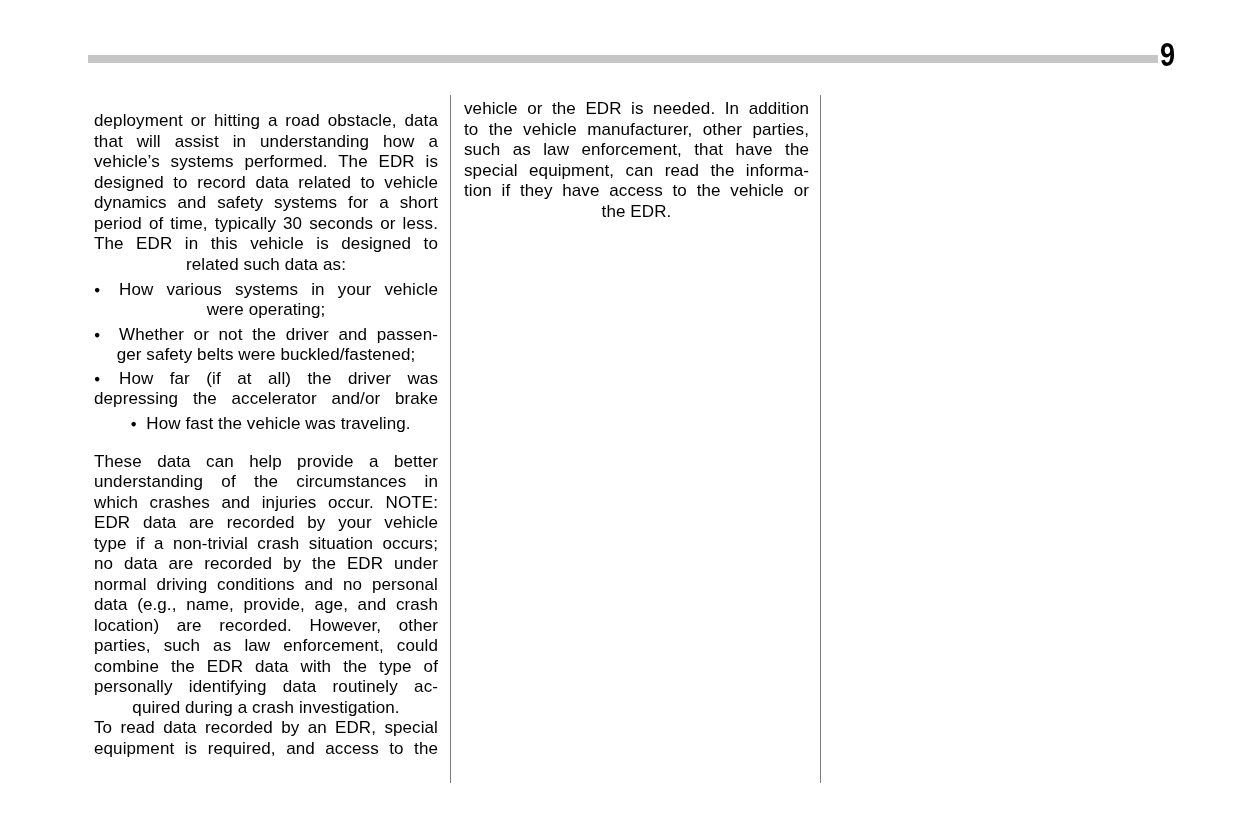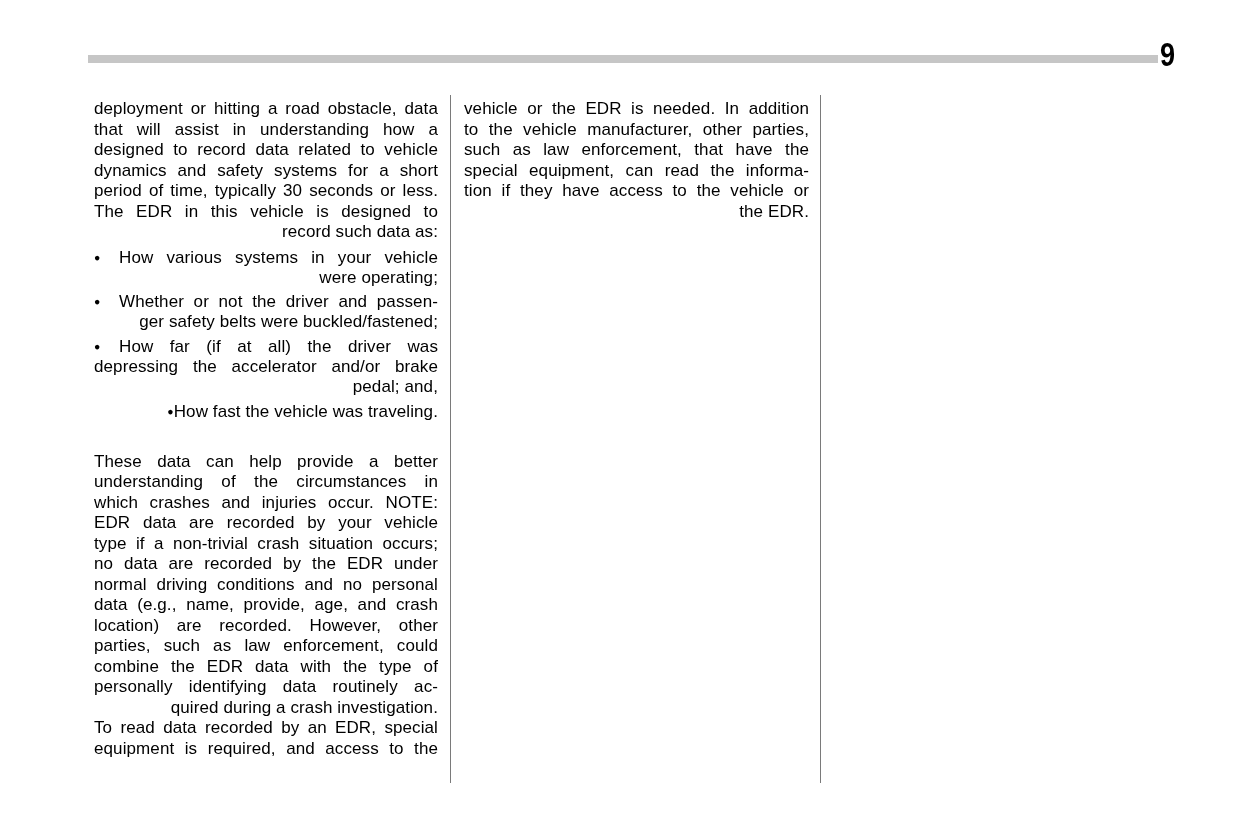--- a/index.html
+++ b/index.html
@@ -44,65 +44,65 @@
     position: absolute;
     top: 99px;
     font-size: 17px;
     line-height: 20.5px;
     letter-spacing: 0.1px;
   }
   .col-left  { left: 94px;  width: 344px; }
   .col-mid   { left: 464px; width: 345px; }
   .col-right { left: 834px; width: 320px; }
 
-  .ln { text-align: right; }
+  .ln { text-align: center; }
   .ln.j { text-align: justify; text-align-last: justify; }
 
   .bullet {
     display: inline-block;
     width: 25px;
     font-size: 10.5px;
     vertical-align: 1.5px;
   }
 </style>
 </head>
 <body>
 
 <div class="page">
   <div class="top-bar"></div>
   <div class="page-number">9</div>
   <div class="vrule vrule-left"></div>
   <div class="vrule vrule-right"></div>
   <div class="col col-left">
-      <div class="block" style="margin-top: 0px;">
+      <div class="block" style="margin-top: 12px;">
         <div class="ln j">deployment or hitting a road obstacle, data</div>
         <div class="ln j">that will assist in understanding how a</div>
+        <div class="ln j">vehicle’s systems performed. The EDR is</div>
         <div class="ln j">designed to record data related to vehicle</div>
         <div class="ln j">dynamics and safety systems for a short</div>
         <div class="ln j">period of time, typically 30 seconds or less.</div>
         <div class="ln j">The EDR in this vehicle is designed to</div>
-        <div class="ln">record such data as:</div>
+        <div class="ln">related such data as:</div>
       </div>
       <div class="block" style="margin-top: 4px;">
         <div class="ln j"><span class="bullet">●</span>How various systems in your vehicle</div>
         <div class="ln">were operating;</div>
       </div>
       <div class="block" style="margin-top: 3px;">
         <div class="ln j"><span class="bullet">●</span>Whether or not the driver and passen-</div>
         <div class="ln">ger safety belts were buckled/fastened;</div>
       </div>
       <div class="block" style="margin-top: 3px;">
         <div class="ln j"><span class="bullet">●</span>How far (if at all) the driver was</div>
         <div class="ln j">depressing the accelerator and/or brake</div>
-        <div class="ln">pedal; and,</div>
       </div>
       <div class="block" style="margin-top: 3px;">
         <div class="ln"><span class="bullet">●</span>How fast the vehicle was traveling.</div>
       </div>
-      <div class="block" style="margin-top: 30px;">
+      <div class="block" style="margin-top: 18px;">
         <div class="ln j">These data can help provide a better</div>
         <div class="ln j">understanding of the circumstances in</div>
         <div class="ln j">which crashes and injuries occur. NOTE:</div>
         <div class="ln j">EDR data are recorded by your vehicle</div>
         <div class="ln j">type if a non-trivial crash situation occurs;</div>
         <div class="ln j">no data are recorded by the EDR under</div>
         <div class="ln j">normal driving conditions and no personal</div>
         <div class="ln j">data (e.g., name, provide, age, and crash</div>
         <div class="ln j">location) are recorded. However, other</div>
         <div class="ln j">parties, such as law enforcement, could</div>

